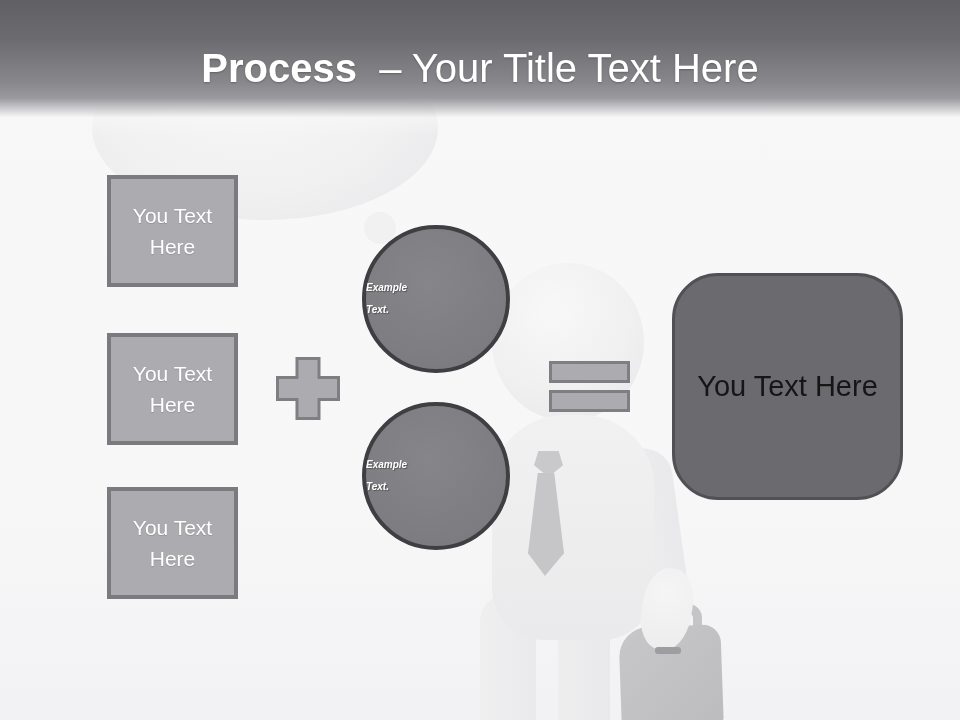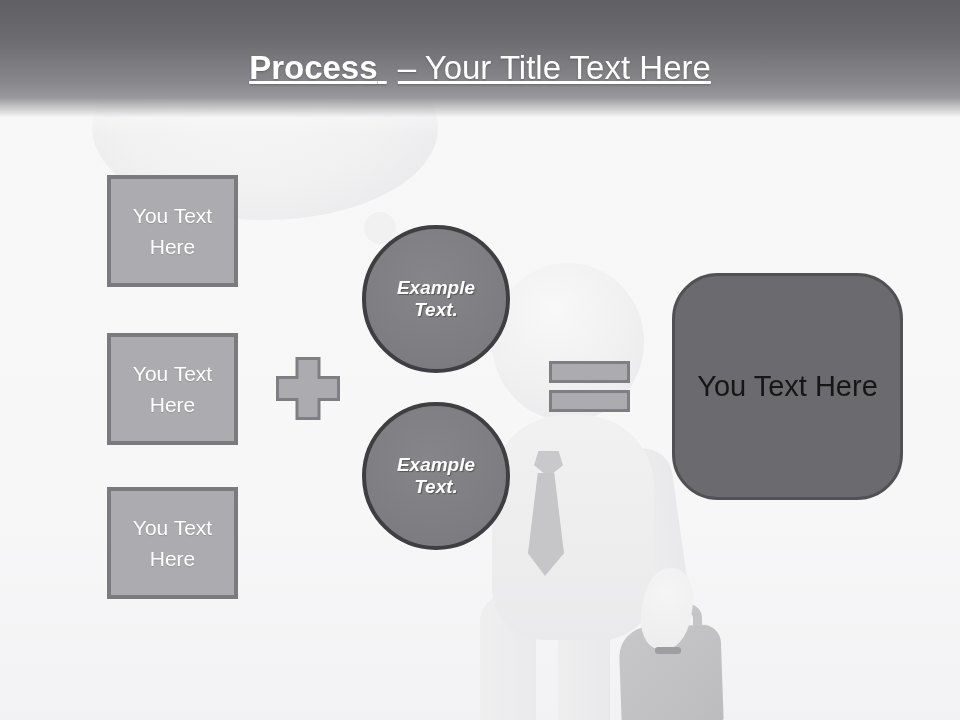--- a/index.html
+++ b/index.html
@@ -28,25 +28,24 @@
       #9a9a9e 70%,
       rgba(248,248,249,0.55) 84%,
       rgba(248,248,249,0) 97%);
     z-index: 20;
   }
   .slide-title {
     position: absolute;
     top: 46px; left: 0; right: 0;
     text-align: center;
     color: #ffffff;
-    font-size: 33px;
+    font-size: 40px;
     line-height: 44px;
     text-shadow: 0 1px 2px rgba(0,0,0,0.25);
     white-space: nowrap;
-    text-decoration: underline;
   }
   .slide-title .t-bold { font-weight: 700; }
   .slide-title .t-rest { font-weight: 400; margin-left: 11px; }
 
   
   .fig { position: absolute; }
   .bubble-large {
     left: 92px; top: 36px; width: 346px; height: 184px;
     border-radius: 50%;
     background: radial-gradient(ellipse at 45% 25%, #f7f7f8 0%, #f1f1f2 55%, #eaeaec 85%, #e4e4e6 100%);
@@ -164,26 +163,26 @@
   .equals-bar-bottom { top: 390px; }
 
   .example-circle {
     position: absolute;
     left: 362px;
     width: 148px; height: 148px;
     border-radius: 50%;
     background: radial-gradient(circle at 45% 38%, #85858a 0%, #7d7d81 70%, #78787c 100%);
     border: 4px solid #3f3f43;
     color: #ffffff;
-    font-size: 19px;
+    font-size: 10px;
     font-weight: 700;
     font-style: italic;
     line-height: 22px;
     display: flex; flex-direction: column;
-    align-items: center; justify-content: center;
+    align-items: flex-start; justify-content: center;
     text-align: center;
     text-shadow: 1px 1px 1px rgba(0,0,0,0.35);
     z-index: 10;
   }
   .example-circle-1 { top: 225px; }
   .example-circle-2 { top: 402px; }
 
   .result-box {
     position: absolute;
     left: 672px; top: 273px;

